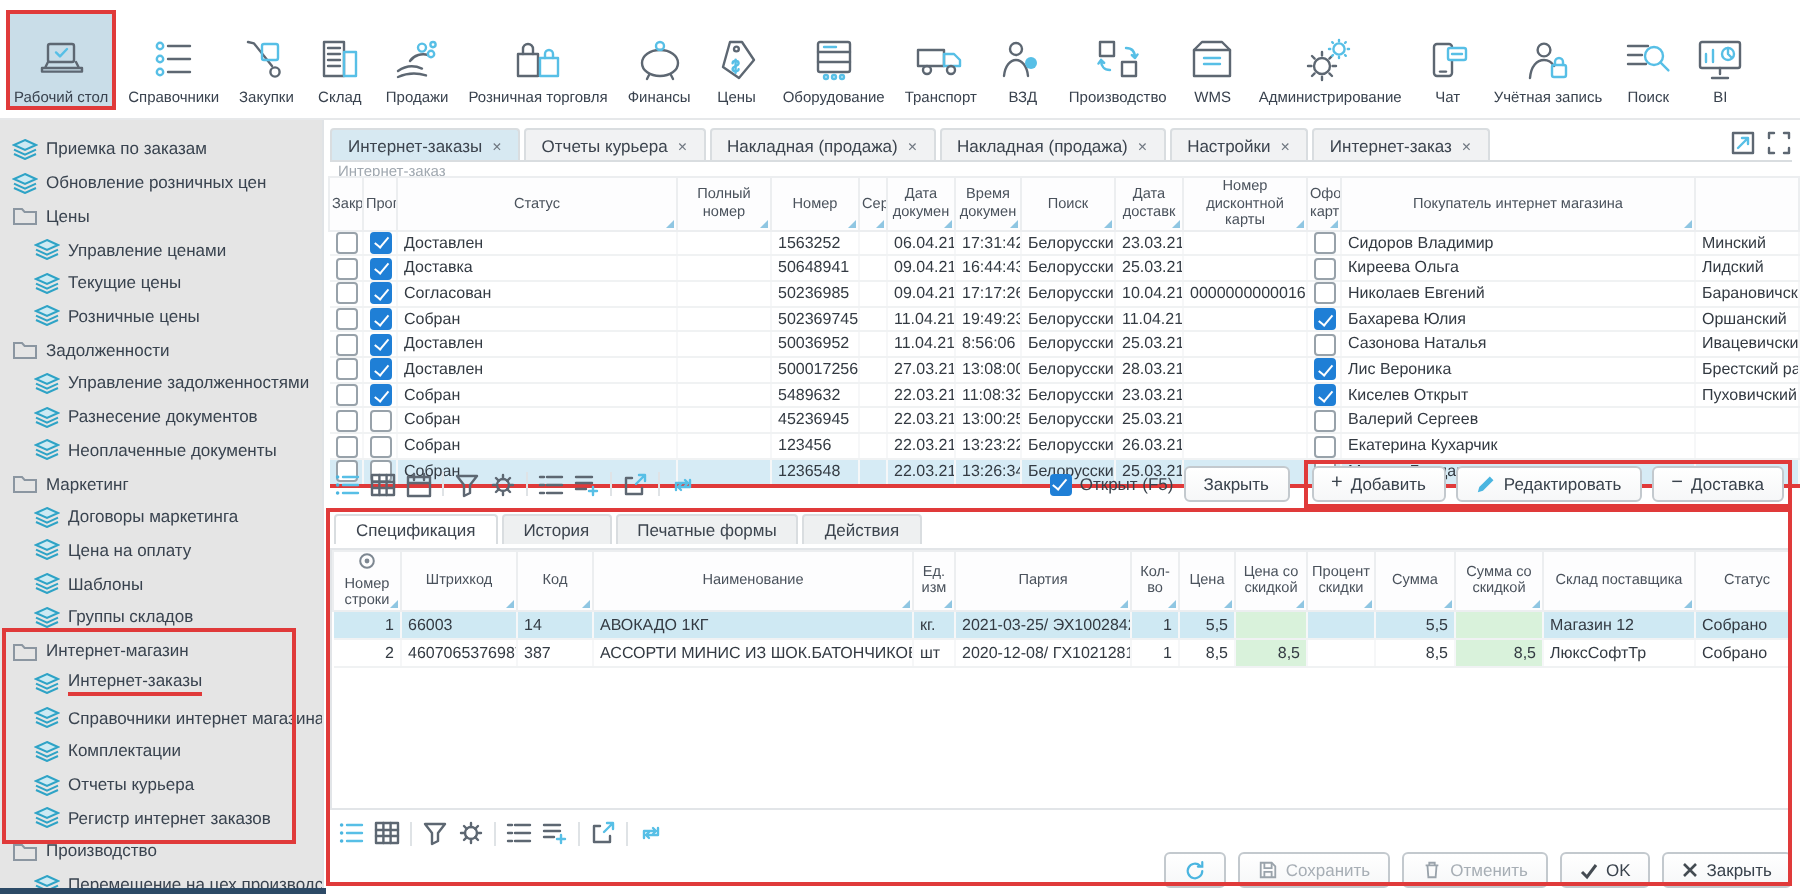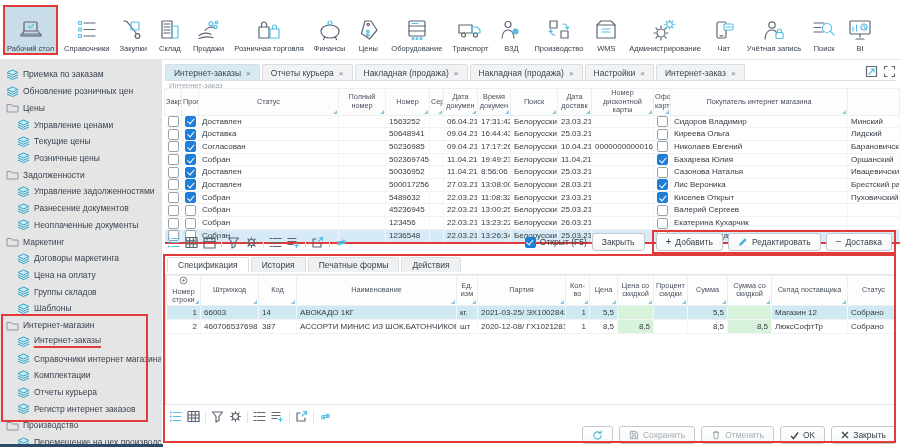--- a/index.html
+++ b/index.html
@@ -398,31 +398,31 @@
           <span class="slbl">Цена на оплату</span>
         </li>
         <li class="sitem ind">
           <span class="ic">
             <svg width="13" height="11" viewBox="0 0 13 11" fill="none" stroke="#2ea3c6" stroke-width="1">
               <path fill="#cdeaf3" d="M6.5 1L12 3.5 6.5 6 1 3.5z"></path>
               <path d="M1 5.8L6.5 8.3 12 5.8"></path>
               <path d="M1 8L6.5 10.5 12 8"></path>
             </svg>
           </span>
+          <span class="slbl">Шаблоны</span>
+        </li>
+        <li class="sitem ind">
+          <span class="ic">
+            <svg width="13" height="11" viewBox="0 0 13 11" fill="none" stroke="#2ea3c6" stroke-width="1">
+              <path fill="#cdeaf3" d="M6.5 1L12 3.5 6.5 6 1 3.5z"></path>
+              <path d="M1 5.8L6.5 8.3 12 5.8"></path>
+              <path d="M1 8L6.5 10.5 12 8"></path>
+            </svg>
+          </span>
           <span class="slbl">Группы складов</span>
-        </li>
-        <li class="sitem ind">
-          <span class="ic">
-            <svg width="13" height="11" viewBox="0 0 13 11" fill="none" stroke="#2ea3c6" stroke-width="1">
-              <path fill="#cdeaf3" d="M6.5 1L12 3.5 6.5 6 1 3.5z"></path>
-              <path d="M1 5.8L6.5 8.3 12 5.8"></path>
-              <path d="M1 8L6.5 10.5 12 8"></path>
-            </svg>
-          </span>
-          <span class="slbl">Шаблоны</span>
         </li>
         <li class="sitem">
           <span class="ic">
             <svg width="13" height="11" viewBox="0 0 13 11" fill="none" stroke="#8b96a1" stroke-width="1">
               <path d="M1 2.5h4l1.3 1.5H12V10H1z"></path>
             </svg>
           </span>
           <span class="slbl">Интернет-магазин</span>
         </li>
         <li class="sitem ind">

